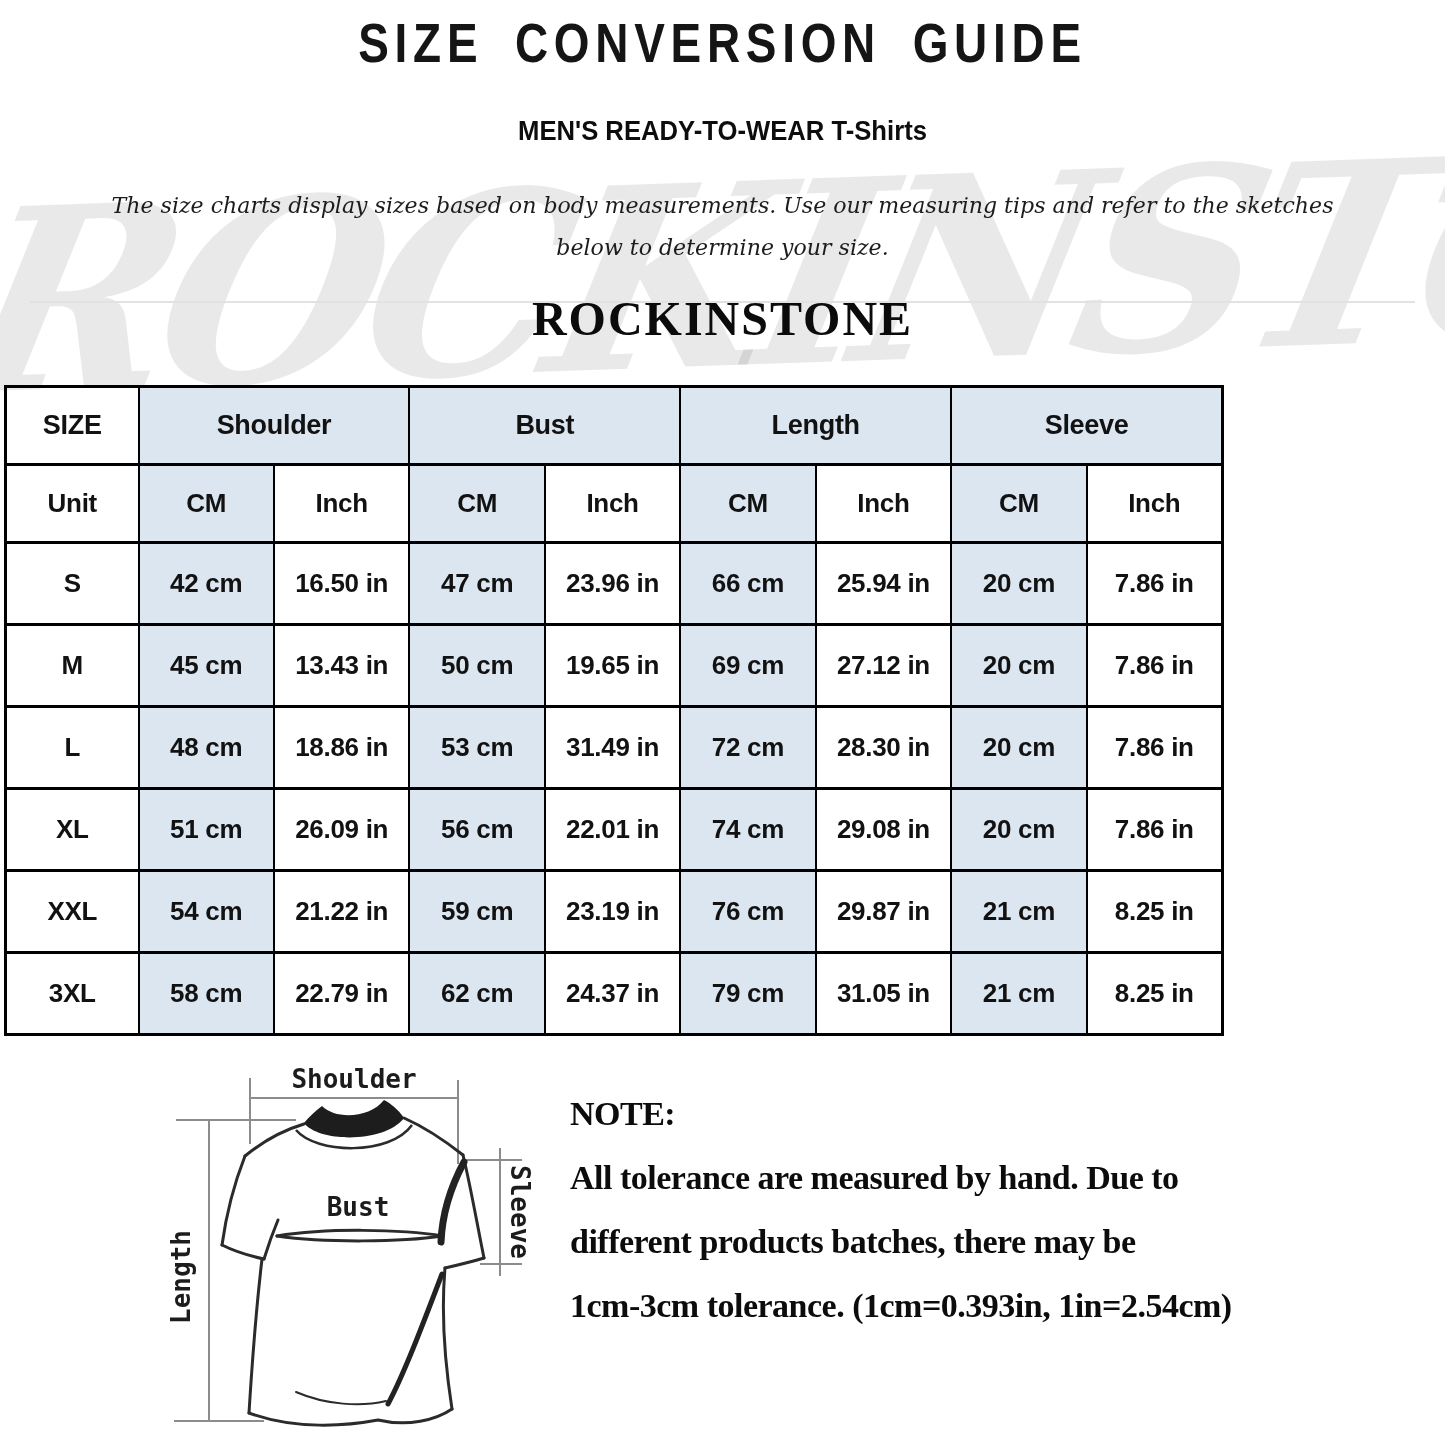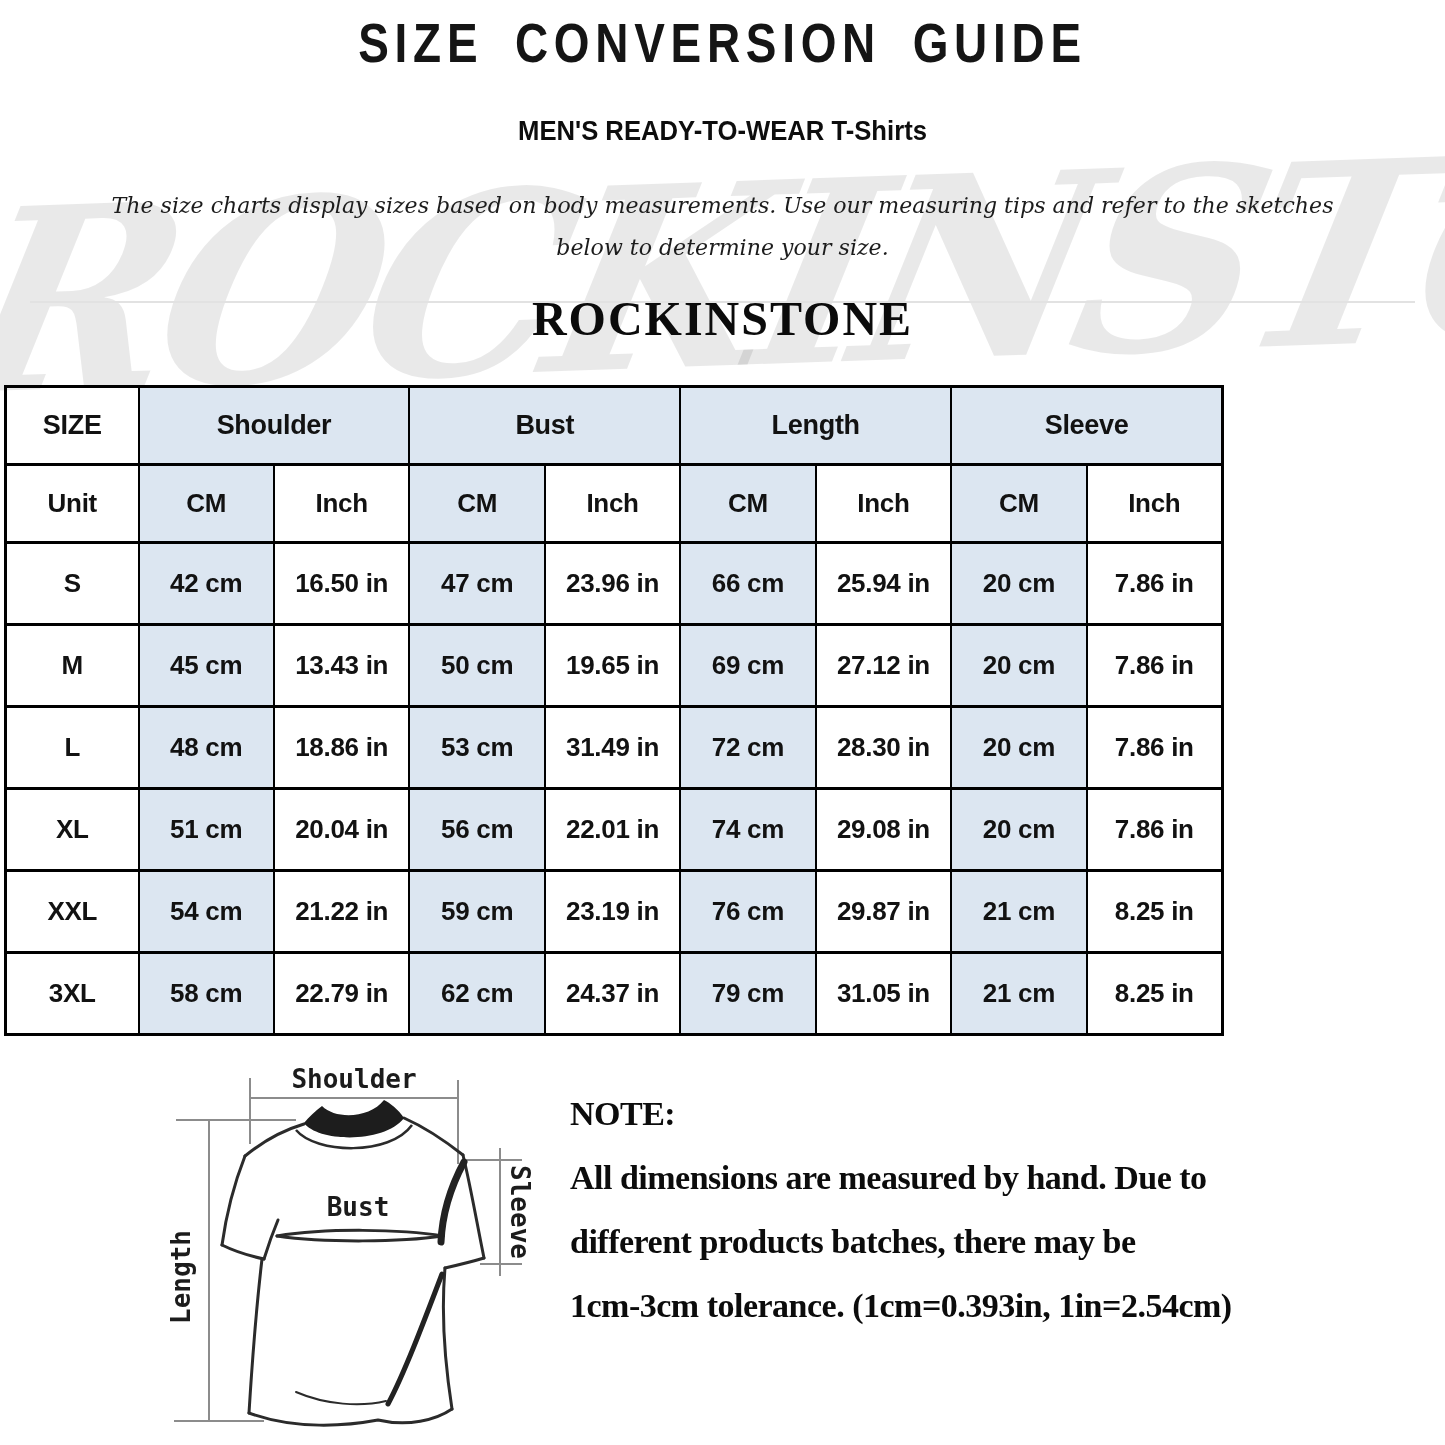--- a/index.html
+++ b/index.html
@@ -144,21 +144,21 @@
       <td class="b">53 cm</td>
       <td>31.49 in</td>
       <td class="b">72 cm</td>
       <td>28.30 in</td>
       <td class="b">20 cm</td>
       <td>7.86 in</td>
     </tr>
     <tr class="data">
       <td>XL</td>
       <td class="b">51 cm</td>
-      <td>20.04 in</td>
+      <td>26.09 in</td>
       <td class="b">56 cm</td>
       <td>22.01 in</td>
       <td class="b">74 cm</td>
       <td>29.08 in</td>
       <td class="b">20 cm</td>
       <td>7.86 in</td>
     </tr>
     <tr class="data">
       <td>XXL</td>
       <td class="b">54 cm</td>
@@ -225,18 +225,18 @@
     <g fill="#1c1c1c" font-family="DejaVu Sans Mono, monospace" font-size="26" font-weight="bold" text-anchor="middle">
       <text x="208" y="36">Shoulder</text>
       <text x="212" y="164">Bust</text>
       <text x="44" y="225" transform="rotate(-90 44 225)">Length</text>
       <text x="365" y="160" transform="rotate(90 365 160)">Sleeve</text>
     </g>
   </svg>
 
   <div class="note">
     <div>NOTE:</div>
-    <div>All dimensions are measured by hand. Due to</div>
+    <div>All tolerance are measured by hand. Due to</div>
     <div>different products batches, there may be</div>
     <div>1cm-3cm tolerance. (1cm=0.393in, 1in=2.54cm)</div>
   </div>
 
 </div>
 
 </body></html>

